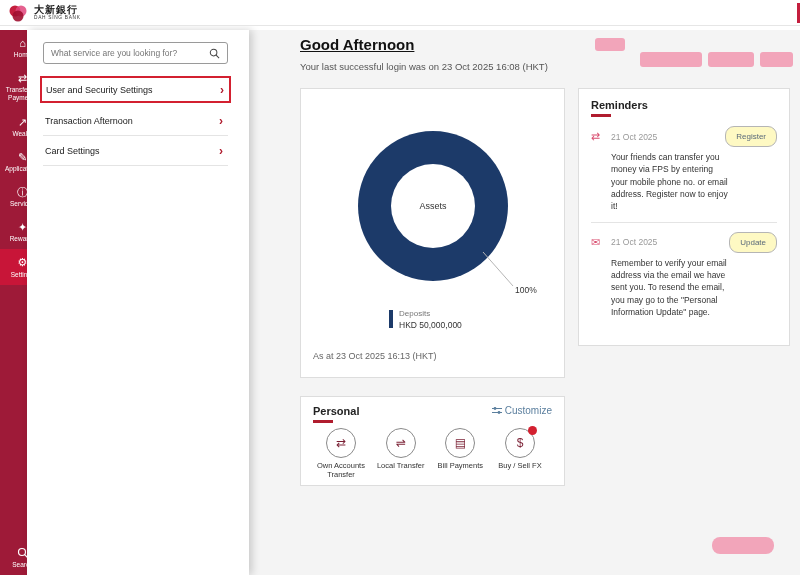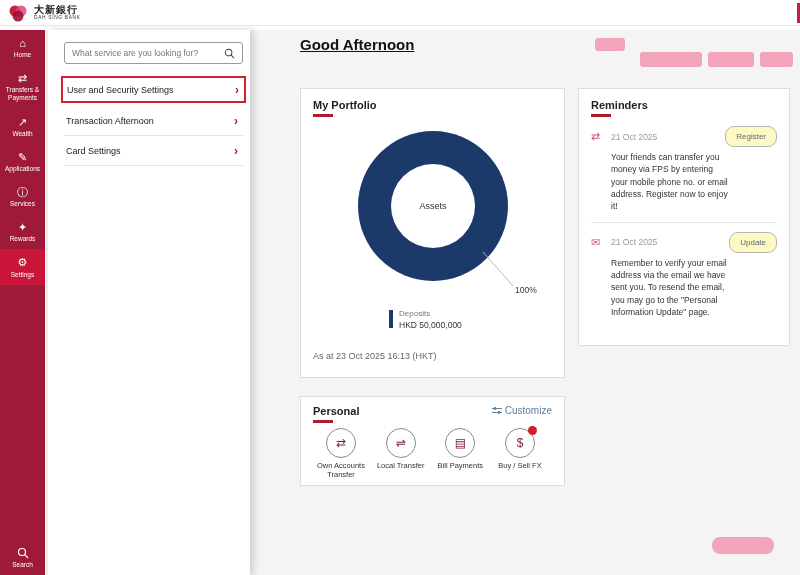--- a/index.html
+++ b/index.html
@@ -30,22 +30,22 @@
   .sidebar { position:absolute; left:0; top:30px; width:45px; bottom:0; background:#9e1a38;
     z-index:40; display:flex; flex-direction:column; align-items:stretch; }
   .side-item { width:100%; padding:7px 2px 6px; text-align:center; color:#fff; cursor:pointer; }
   .side-item .si-icon { display:block; font-size:11px; line-height:1.1; margin-bottom:2px; }
   .side-item .si-label { display:block; font-size:6.5px; line-height:1.25; }
   .side-item.active { background:#c81538; }
   .side-search { margin-top:auto; padding-bottom:6px; }
   .side-search svg { display:block; margin:0 auto 2px; }
 
   
-  .flyout { position:absolute; left:48px; top:30px; width:202px; bottom:0; background:#fff;
-    z-index:45; box-shadow:3px 0 8px rgba(0,0,0,0.18); padding:12px 7px 0 16px; }
+  .flyout { position:absolute; left:27px; top:30px; width:222px; bottom:0; background:#fff;
+    z-index:45; box-shadow:3px 0 8px rgba(0,0,0,0.18); padding:12px 21px 0 16px; }
   .search-box { display:flex; align-items:center; border:1px solid #9a9a9a; border-radius:3px;
     height:22px; padding:0 7px; }
   .search-box input { flex:1; border:none; outline:none; font-size:8.5px; color:#444;
     font-family:"Liberation Sans", sans-serif; background:transparent; }
   .menu-rows { margin-top:12px; }
   .menu-row { height:30px; display:flex; align-items:center; justify-content:space-between;
     border-bottom:1px solid #e4e4e4; font-size:9px; color:#1a1a1a; padding:0 5px 0 2px; cursor:pointer; }
   .menu-row.annotated { border:2px solid #d32030; height:27px; padding:0 5px 0 4px; margin:0 -3px 3px -3px; }
   .chev { color:#b01c2e; font-size:12px; font-weight:bold; line-height:1; }
 
@@ -109,32 +109,29 @@
     <div class="bank-name">
       <span class="cn">大新銀行</span>
       <span class="en">DAH SING BANK</span>
     </div>
   </div>
   <span class="edge-accent"></span>
 </div>
 
 <div class="main">
   <div class="greeting">Good Afternoon</div>
+  <div class="last-login">Your last successful login was on 23 Oct 2025 16:08 (HKT)</div>
 
   <span class="redacted" style="left:550px; top:8px; width:30px; height:13px;"></span>
   <span class="redacted" style="left:595px; top:22px; width:62px; height:15px;"></span>
   <span class="redacted" style="left:663px; top:22px; width:46px; height:15px;"></span>
   <span class="redacted" style="left:715px; top:22px; width:33px; height:15px;"></span>
   <span class="redacted" style="left:667px; top:507px; width:62px; height:17px; border-radius:8px;"></span>
 
   <div class="card portfolio">
-    <div class="card-pad">
-      <div class="card-title">My Portfolio</div>
-      <div class="title-bar"></div>
-    </div>
     <div class="donut">
       <div class="donut-hole">Assets</div>
     </div>
     <svg class="donut-callout" width="40" height="42">
       <line x1="4" y1="3" x2="34" y2="37" stroke="#b5b5b5" stroke-width="1"></line>
     </svg>
     <span class="pct-label">100%</span>
     <div class="legend">
       <span class="legend-swatch"></span>
       <span class="legend-texts">

